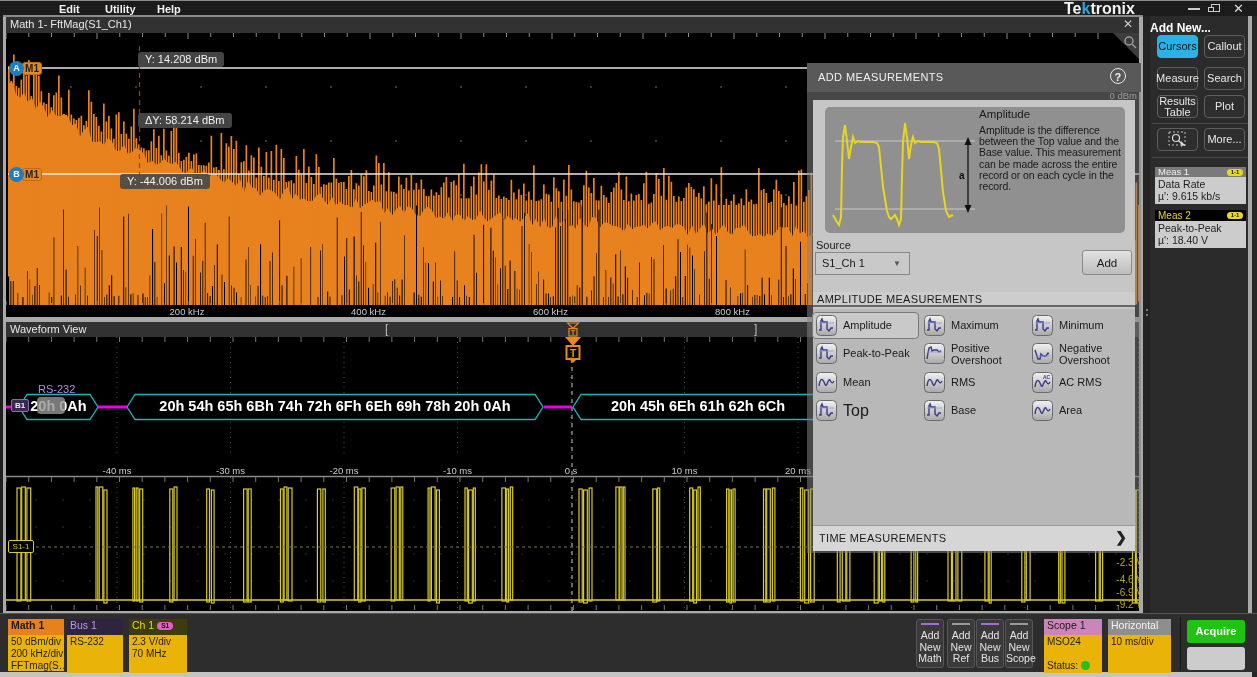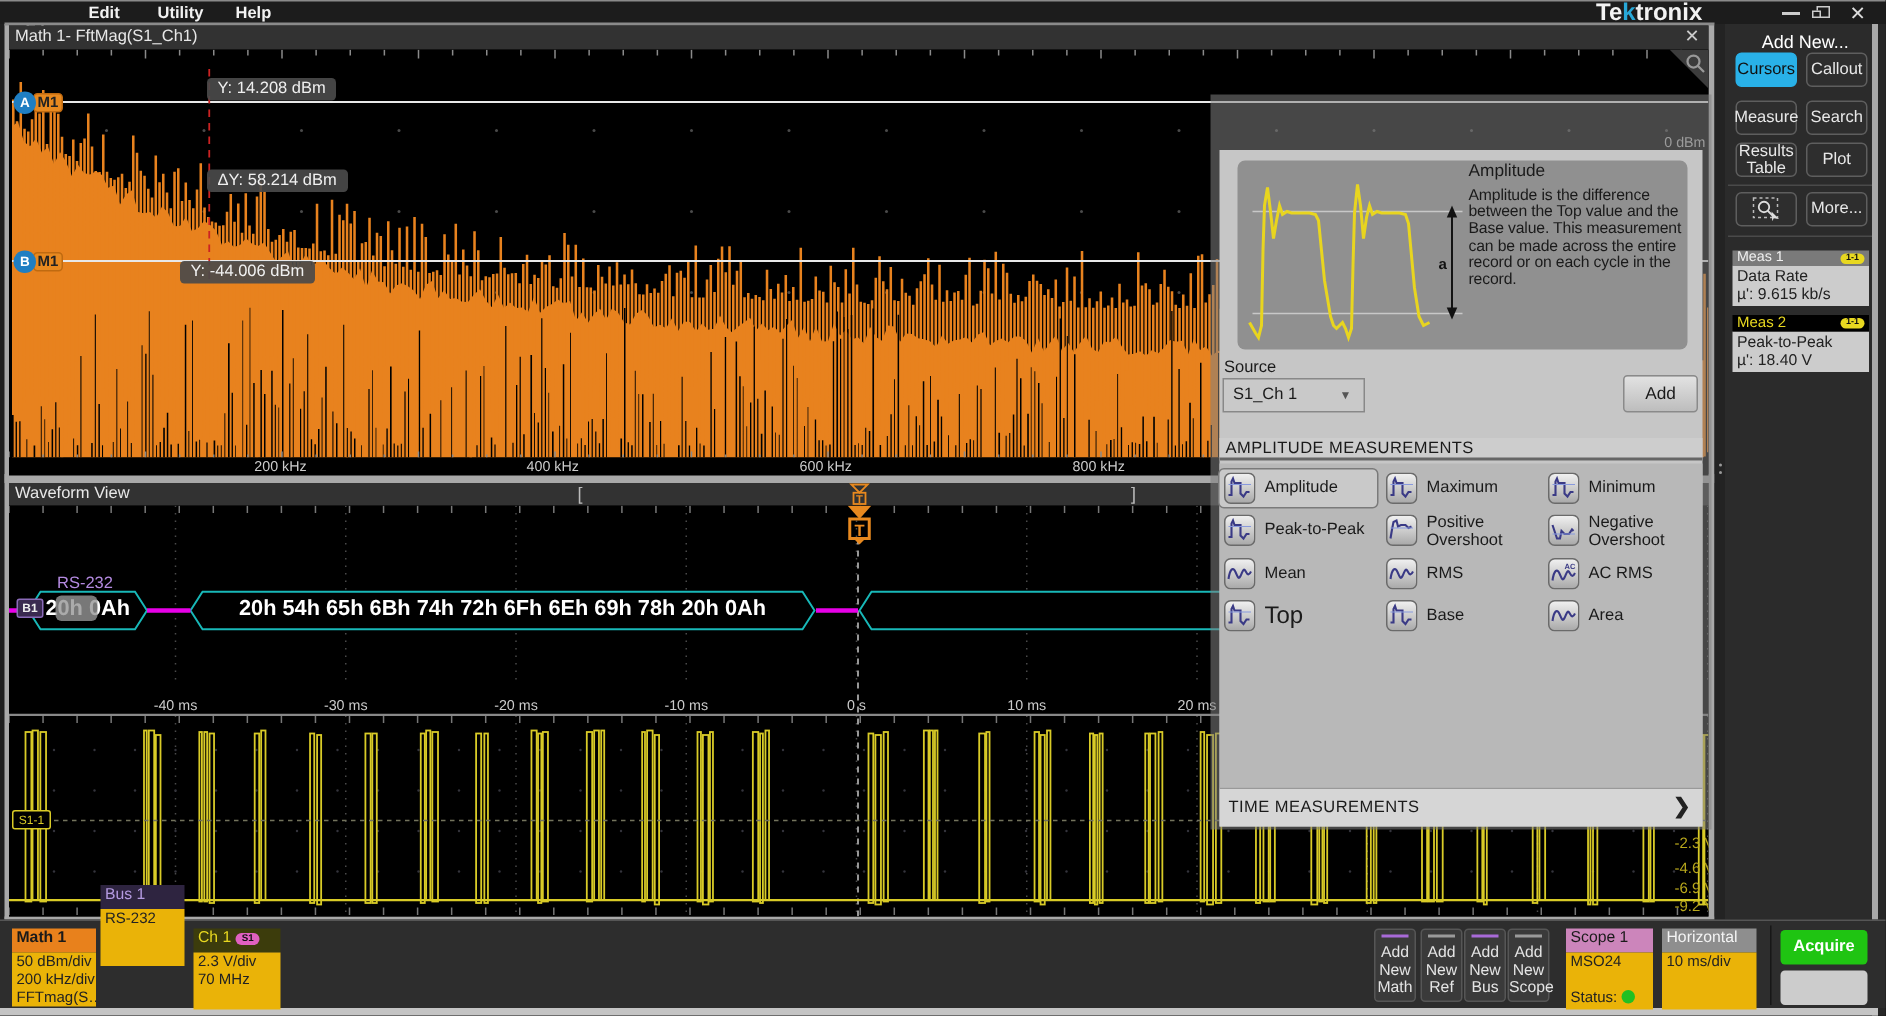--- a/index.html
+++ b/index.html
@@ -672,20 +672,21 @@
         <rect x="1094.3" y="151" width="2.3" height="113"></rect>
         <rect x="1126.5" y="153" width="2.9" height="113"></rect>
         <rect x="1130.3" y="153" width="3.4" height="113"></rect>
         <rect x="1135.4" y="152" width="3.6" height="113"></rect>
       </g>
 <line x1="0" y1="263" x2="1133" y2="263" stroke="#d9cb27" stroke-width="1.5"></line>
 <line x1="30" y1="210" x2="1133" y2="210" stroke="#73735c" stroke-width="1" stroke-dasharray="3,3"></line>
 </svg>
 <div class="abs" style="left:13px;top:61px;width:79px;text-align:center;color:#fff;font-size:14.5px;font-weight:bold;white-space:nowrap;">20h 0Ah</div>
 <div class="abs" style="left:121px;top:61px;width:416px;text-align:center;color:#fff;font-size:14.5px;font-weight:bold;white-space:nowrap;">20h 54h 65h 6Bh 74h 72h 6Fh 6Eh 69h 78h 20h 0Ah</div>
+<div class="abs" style="left:567px;top:61px;width:250px;text-align:center;color:#fff;font-size:14.5px;font-weight:bold;white-space:nowrap;">20h 45h 6Eh 61h 62h 6Ch</div>
 <div class="abs" style="left:31px;top:60px;width:28px;height:17px;background:rgba(150,150,150,0.8);border-radius:4px;"></div>
 <div class="abs" style="left:32px;top:46px;color:#b48ae0;font-size:11px;">RS-232</div>
 <div class="abs" style="left:5px;top:62px;width:18px;height:13px;background:#3a2a50;border:1px solid #8a6ab8;border-radius:2px;color:#eee;font-size:8px;font-weight:bold;text-align:center;line-height:12px;">B1</div>
 <div class="abs" style="left:86px;top:128px;width:50px;text-align:center;color:#ccc;font-size:9.5px;">-40 ms</div>
 <div class="abs" style="left:199.5px;top:128px;width:50px;text-align:center;color:#ccc;font-size:9.5px;">-30 ms</div>
 <div class="abs" style="left:313px;top:128px;width:50px;text-align:center;color:#ccc;font-size:9.5px;">-20 ms</div>
 <div class="abs" style="left:426.5px;top:128px;width:50px;text-align:center;color:#ccc;font-size:9.5px;">-10 ms</div>
 <div class="abs" style="left:540px;top:128px;width:50px;text-align:center;color:#ccc;font-size:9.5px;">0 s</div>
 <div class="abs" style="left:653.5px;top:128px;width:50px;text-align:center;color:#ccc;font-size:9.5px;">10 ms</div>
 <div class="abs" style="left:767px;top:128px;width:50px;text-align:center;color:#ccc;font-size:9.5px;">20 ms</div>
@@ -693,21 +694,21 @@
 <div class="abs" style="left:2px;top:203px;width:26px;height:13px;background:#000;border:1px solid #d9cb27;border-radius:2px;color:#d9cb27;font-size:8px;text-align:center;line-height:12px;">S1-1</div>
 <div class="abs" style="left:1087px;top:220px;width:50px;text-align:right;color:#b9a81c;font-size:10px;">-2.3 V</div>
 <div class="abs" style="left:1087px;top:236.5px;width:50px;text-align:right;color:#b9a81c;font-size:10px;">-4.6 V</div>
 <div class="abs" style="left:1087px;top:250px;width:50px;text-align:right;color:#b9a81c;font-size:10px;">-6.9 V</div>
 <div class="abs" style="left:1087px;top:262px;width:50px;text-align:right;color:#b9a81c;font-size:10px;">-9.2 V</div>
 </div>
 <div class="abs" style="left:1143px;top:16px;width:7px;height:597px;background:#232323;"></div>
 <div class="abs" style="left:1145.5px;top:309px;width:2px;height:2px;background:#999;border-radius:50%;"></div>
 <div class="abs" style="left:1145.5px;top:314px;width:2px;height:2px;background:#999;border-radius:50%;"></div>
 <div class="abs" style="left:1150px;top:16px;width:107px;height:597px;background:#2b2b2b;">
-<div class="abs" style="left:0;top:5px;width:100%;text-align:center;color:#fff;font-size:12px;font-weight:normal;">Add New...</div>
+<div class="abs" style="left:0;top:5px;width:100%;color:#fff;font-size:12px;font-weight:bold;">Add New...</div>
 <div class="sbtn" style="left:7px;top:19px;background:#29b1e8;color:#111;border-color:#29b1e8;font-weight:normal;">Cursors</div>
 <div class="sbtn" style="left:54px;top:19px;">Callout</div>
 <div class="sbtn" style="left:7px;top:51px;">Measure</div>
 <div class="sbtn" style="left:54px;top:51px;">Search</div>
 <div class="sbtn" style="left:7px;top:79px;">Results<br>Table</div>
 <div class="sbtn" style="left:54px;top:79px;">Plot</div>
 <div class="sbtn" style="left:54px;top:111.5px;">More...</div>
 <div class="sbtn" style="left:7px;top:111.5px;">
       <svg width="22" height="18">
         <rect x="2" y="2" width="16" height="13" fill="none" stroke="#bbb" stroke-width="1" stroke-dasharray="2,2"></rect>
@@ -728,21 +729,21 @@
 </div>
 </div>
 <div class="abs" style="left:1248px;top:16px;width:4px;height:661px;background:#a9a9a9;"></div>
 <div class="abs" style="left:1252px;top:16px;width:5px;height:661px;background:#272727;"></div>
 <div class="abs" style="left:0;top:613px;width:1257px;height:59px;background:#2d2d2d;border-top:1px solid #555;"></div>
 <div class="abs" style="left:0;top:672px;width:1252px;height:5px;background:#c4c4c4;"></div>
 <div class="badge" style="left:8px;top:619px;">
     <div class="bh" style="background:#e8811c;color:#1a1a1a;font-weight:bold;">Math 1</div>
     <div class="bb">50 dBm/div<br>200 kHz/div<br>FFTmag(S…</div>
   </div>
-<div class="badge" style="left:67px;top:590px;">
+<div class="badge" style="left:67px;top:619px;">
     <div class="bh" style="background:#2e2440;color:#b49ae0;">Bus 1</div>
     <div class="bb" style="height:38px;">RS-232</div>
   </div>
 <div class="badge" style="left:129px;top:619px;width:58px;">
     <div class="bh" style="background:#3c3c0c;color:#e8d820;">Ch 1 <span style="display:inline-block;width:16px;height:8px;background:#e060c0;border-radius:4px;color:#111;font-size:6.5px;font-weight:bold;text-align:center;line-height:8px;vertical-align:1px;">S1</span></div>
     <div class="bb" style="height:38px;">2.3 V/div<br>70 MHz</div>
   </div>
 <div class="addbtn" style="left:916px;top:619px;"><i style="background:#a86ad8;"></i>Add<br>New<br>Math</div>
 <div class="addbtn" style="left:947px;top:619px;"><i style="background:#9a9a9a;"></i>Add<br>New<br>Ref</div>
 <div class="addbtn" style="left:976px;top:619px;"><i style="background:#a86ad8;"></i>Add<br>New<br>Bus</div>
@@ -752,20 +753,24 @@
     <div class="bb" style="height:38px;">MSO24<br>&nbsp;<br>Status: <span style="display:inline-block;width:9px;height:9px;border-radius:50%;background:#22c022;vertical-align:-1px;"></span></div>
   </div>
 <div class="badge" style="left:1108px;top:619px;width:63px;">
     <div class="bh" style="background:#8e8e8e;color:#f4f4f4;">Horizontal</div>
     <div class="bb" style="height:38px;">10 ms/div</div>
   </div>
 <div class="abs" style="left:1180px;top:617px;width:1px;height:53px;background:#171717;"></div>
 <div class="abs" style="left:1187px;top:620px;width:58px;height:23px;background:#1fc412;border-radius:3px;color:#fff;font-size:11px;font-weight:bold;text-align:center;line-height:23px;">Acquire</div>
 <div class="abs" style="left:1187px;top:647px;width:58px;height:23px;background:#ccc;border-radius:3px;"></div>
 <div class="abs" style="left:807px;top:63px;width:334px;height:490px;background:rgba(130,130,130,0.55);z-index:10;">
+<div class="abs" style="left:0;top:0;width:334px;height:29px;background:#595959;color:#f0f0f0;font-size:11px;letter-spacing:0.4px;">
+      <span class="abs" style="left:11px;top:8px;">ADD MEASUREMENTS</span>
+<span class="abs" style="left:303px;top:5px;width:16px;height:16px;border:1.5px solid #e8e8e8;border-radius:50%;text-align:center;line-height:16px;font-size:11px;font-weight:bold;">?</span>
+    </div>
 <div class="abs" style="left:6px;top:37px;width:322px;height:451px;background:#c6c6c6;">
 <div class="abs" style="left:12px;top:7px;width:300px;height:126px;background:#909090;border-radius:5px;overflow:hidden;">
 <svg width="300" height="126">
 <line x1="10" y1="34" x2="150" y2="34" stroke="#c8c8c8" stroke-width="1"></line>
 <line x1="10" y1="102" x2="150" y2="102" stroke="#c8c8c8" stroke-width="1"></line>
 <path d="M8 108 L12 115 L14 118 L16 110 L17 60 L18 30 L20 18 L22 34 L24 52 L26 40 L28 30 L30 36 L33 34 L36 35 L48 35 L52 36 L54 40 L58 80 L62 104 L64 110 L66 112 L70 108 L72 112 L74 118 L76 112 L77 70 L78 35 L80 16 L82 30 L84 52 L86 38 L88 30 L90 36 L93 34 L96 35 L108 35 L112 36 L114 42 L118 85 L121 104 L124 110 L128 108" fill="none" stroke="#e8d51f" stroke-width="2"></path>
 <line x1="143" y1="36" x2="143" y2="100" stroke="#111" stroke-width="1.3"></line>
 <path d="M143 30 L139.5 38 L146.5 38 Z" fill="#111"></path>
           <path d="M143 106 L139.5 98 L146.5 98 Z" fill="#111"></path>
 <text x="134" y="72" font-size="10" font-weight="bold" fill="#111">a</text>

